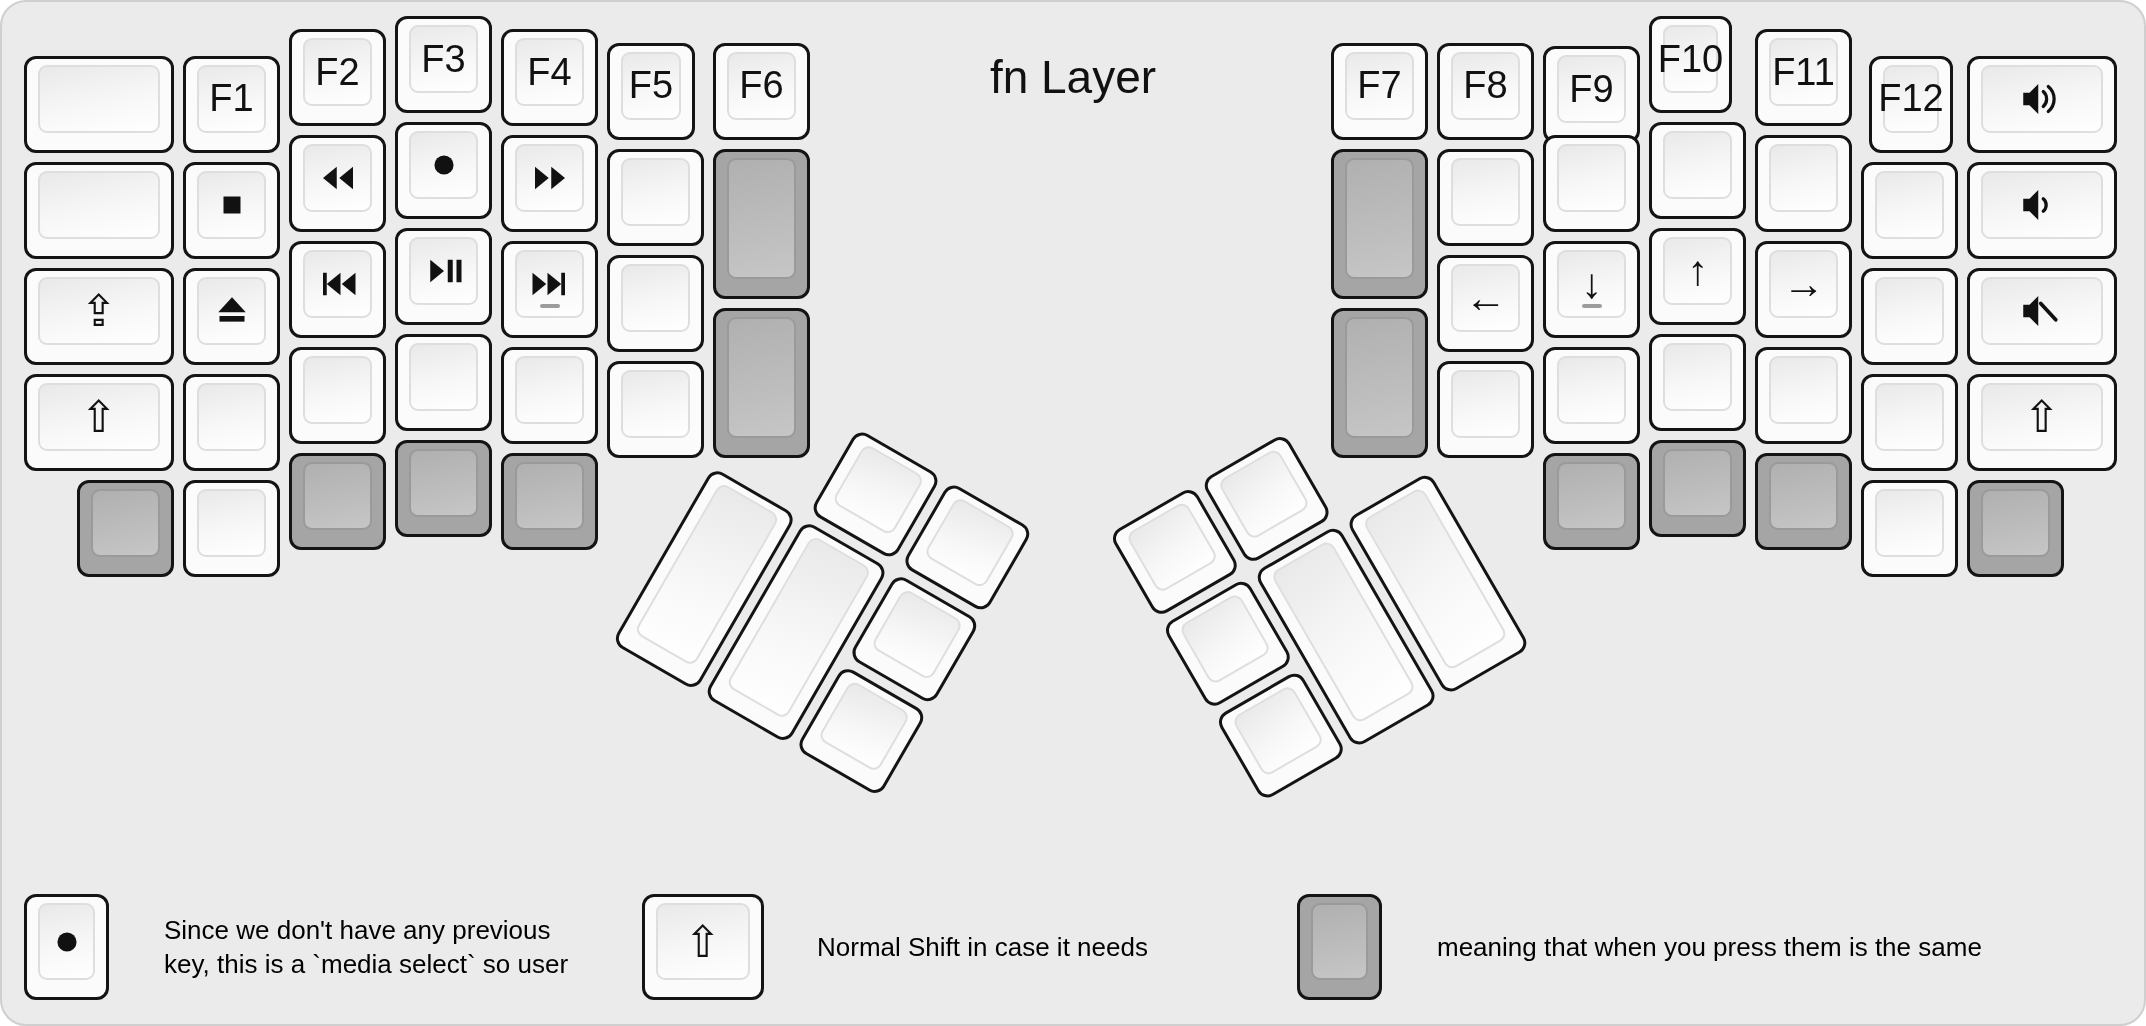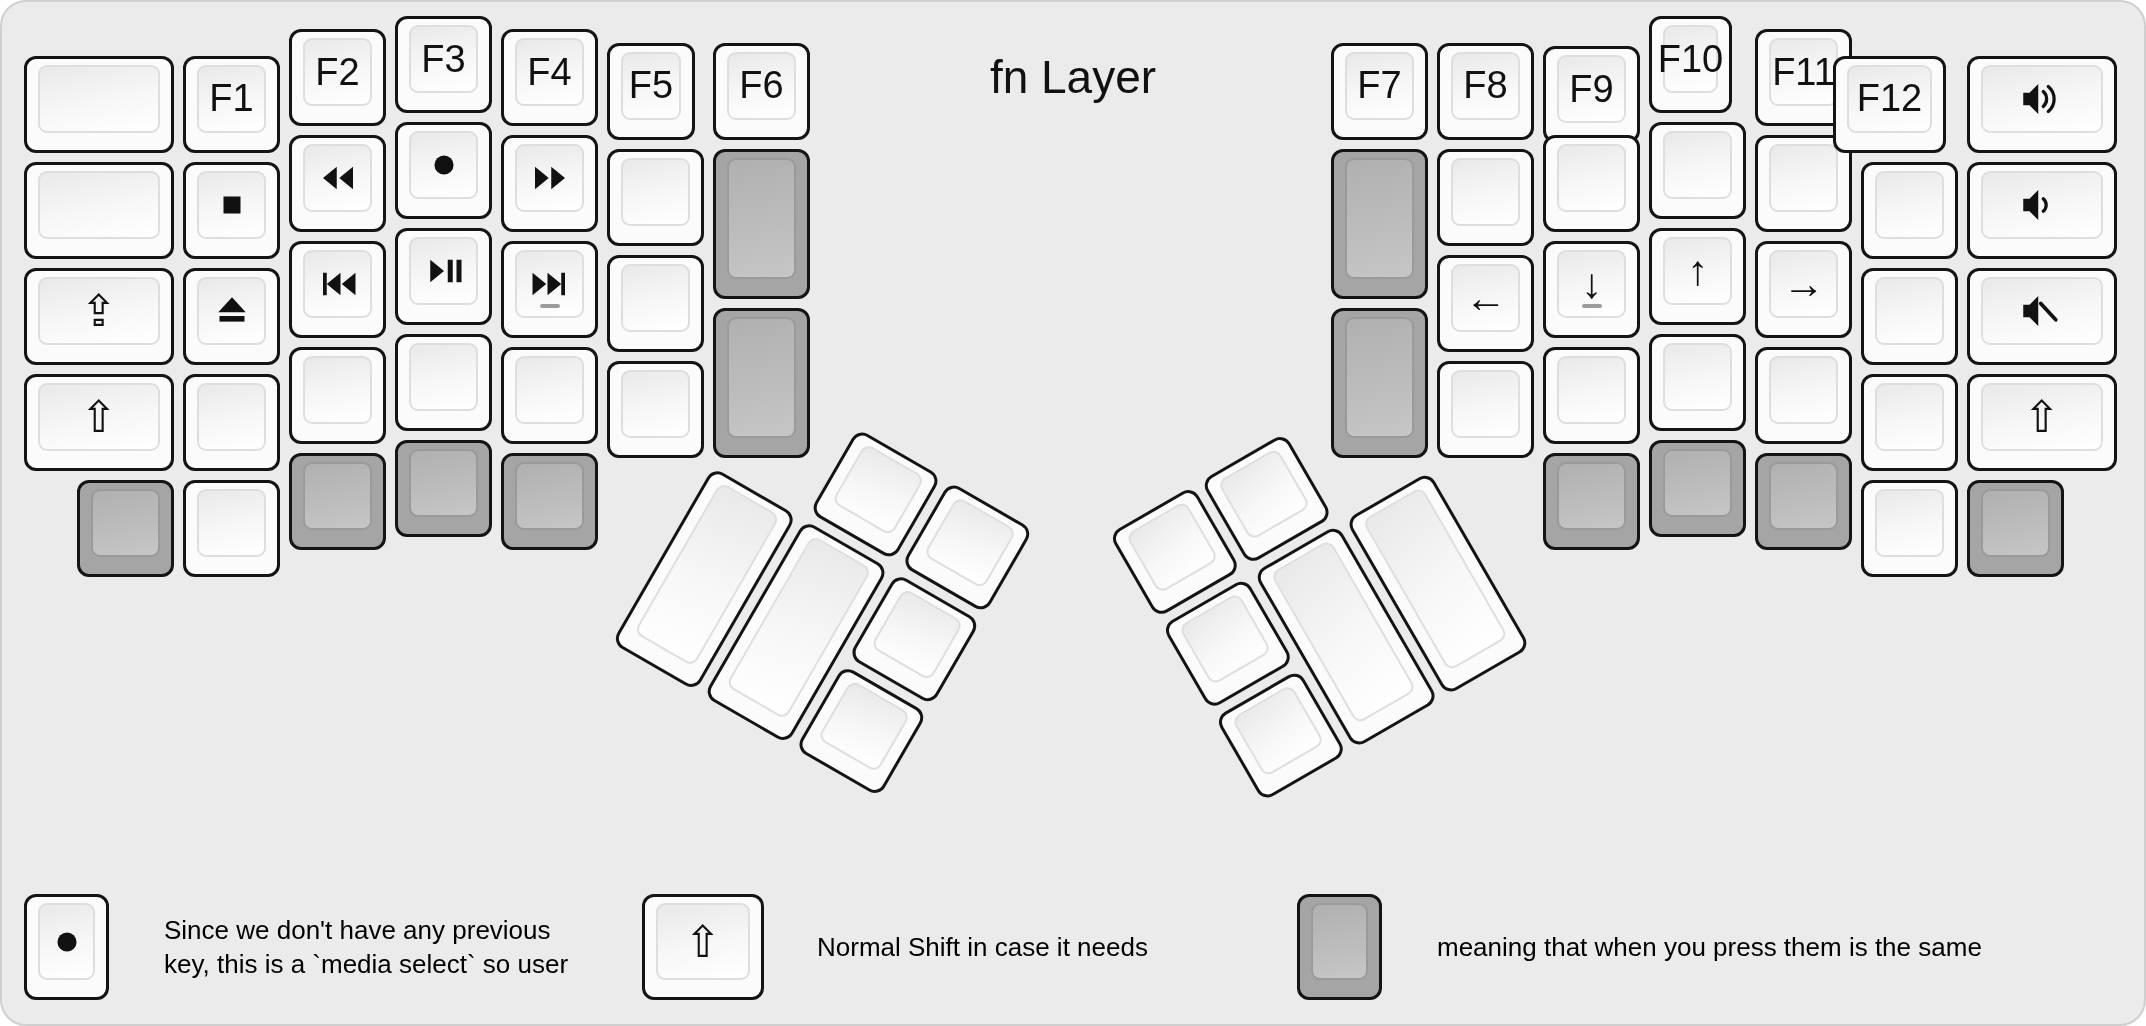--- a/index.html
+++ b/index.html
@@ -301,21 +301,21 @@
         <div class="keytop">
           <span class="uni arrow">→</span>
         </div>
       </div>
       <div class="key" style="left: 424px; top: 331.25px; width: 97px; height: 97px;">
         <div class="keytop"></div>
       </div>
       <div class="key gray" style="left: 424px; top: 437.25px; width: 97px; height: 97px;">
         <div class="keytop"></div>
       </div>
-      <div class="key" style="left: 502px; top: 39.75px; width: 113px; height: 97px;">
+      <div class="key" style="left: 538px; top: 39.75px; width: 84px; height: 97px;">
         <div class="keytop">
           <span class="klabel">F12</span>
         </div>
       </div>
       <div class="key" style="left: 530px; top: 145.75px; width: 97px; height: 97px;">
         <div class="keytop"></div>
       </div>
       <div class="key" style="left: 530px; top: 251.75px; width: 97px; height: 97px;">
         <div class="keytop"></div>
       </div>

